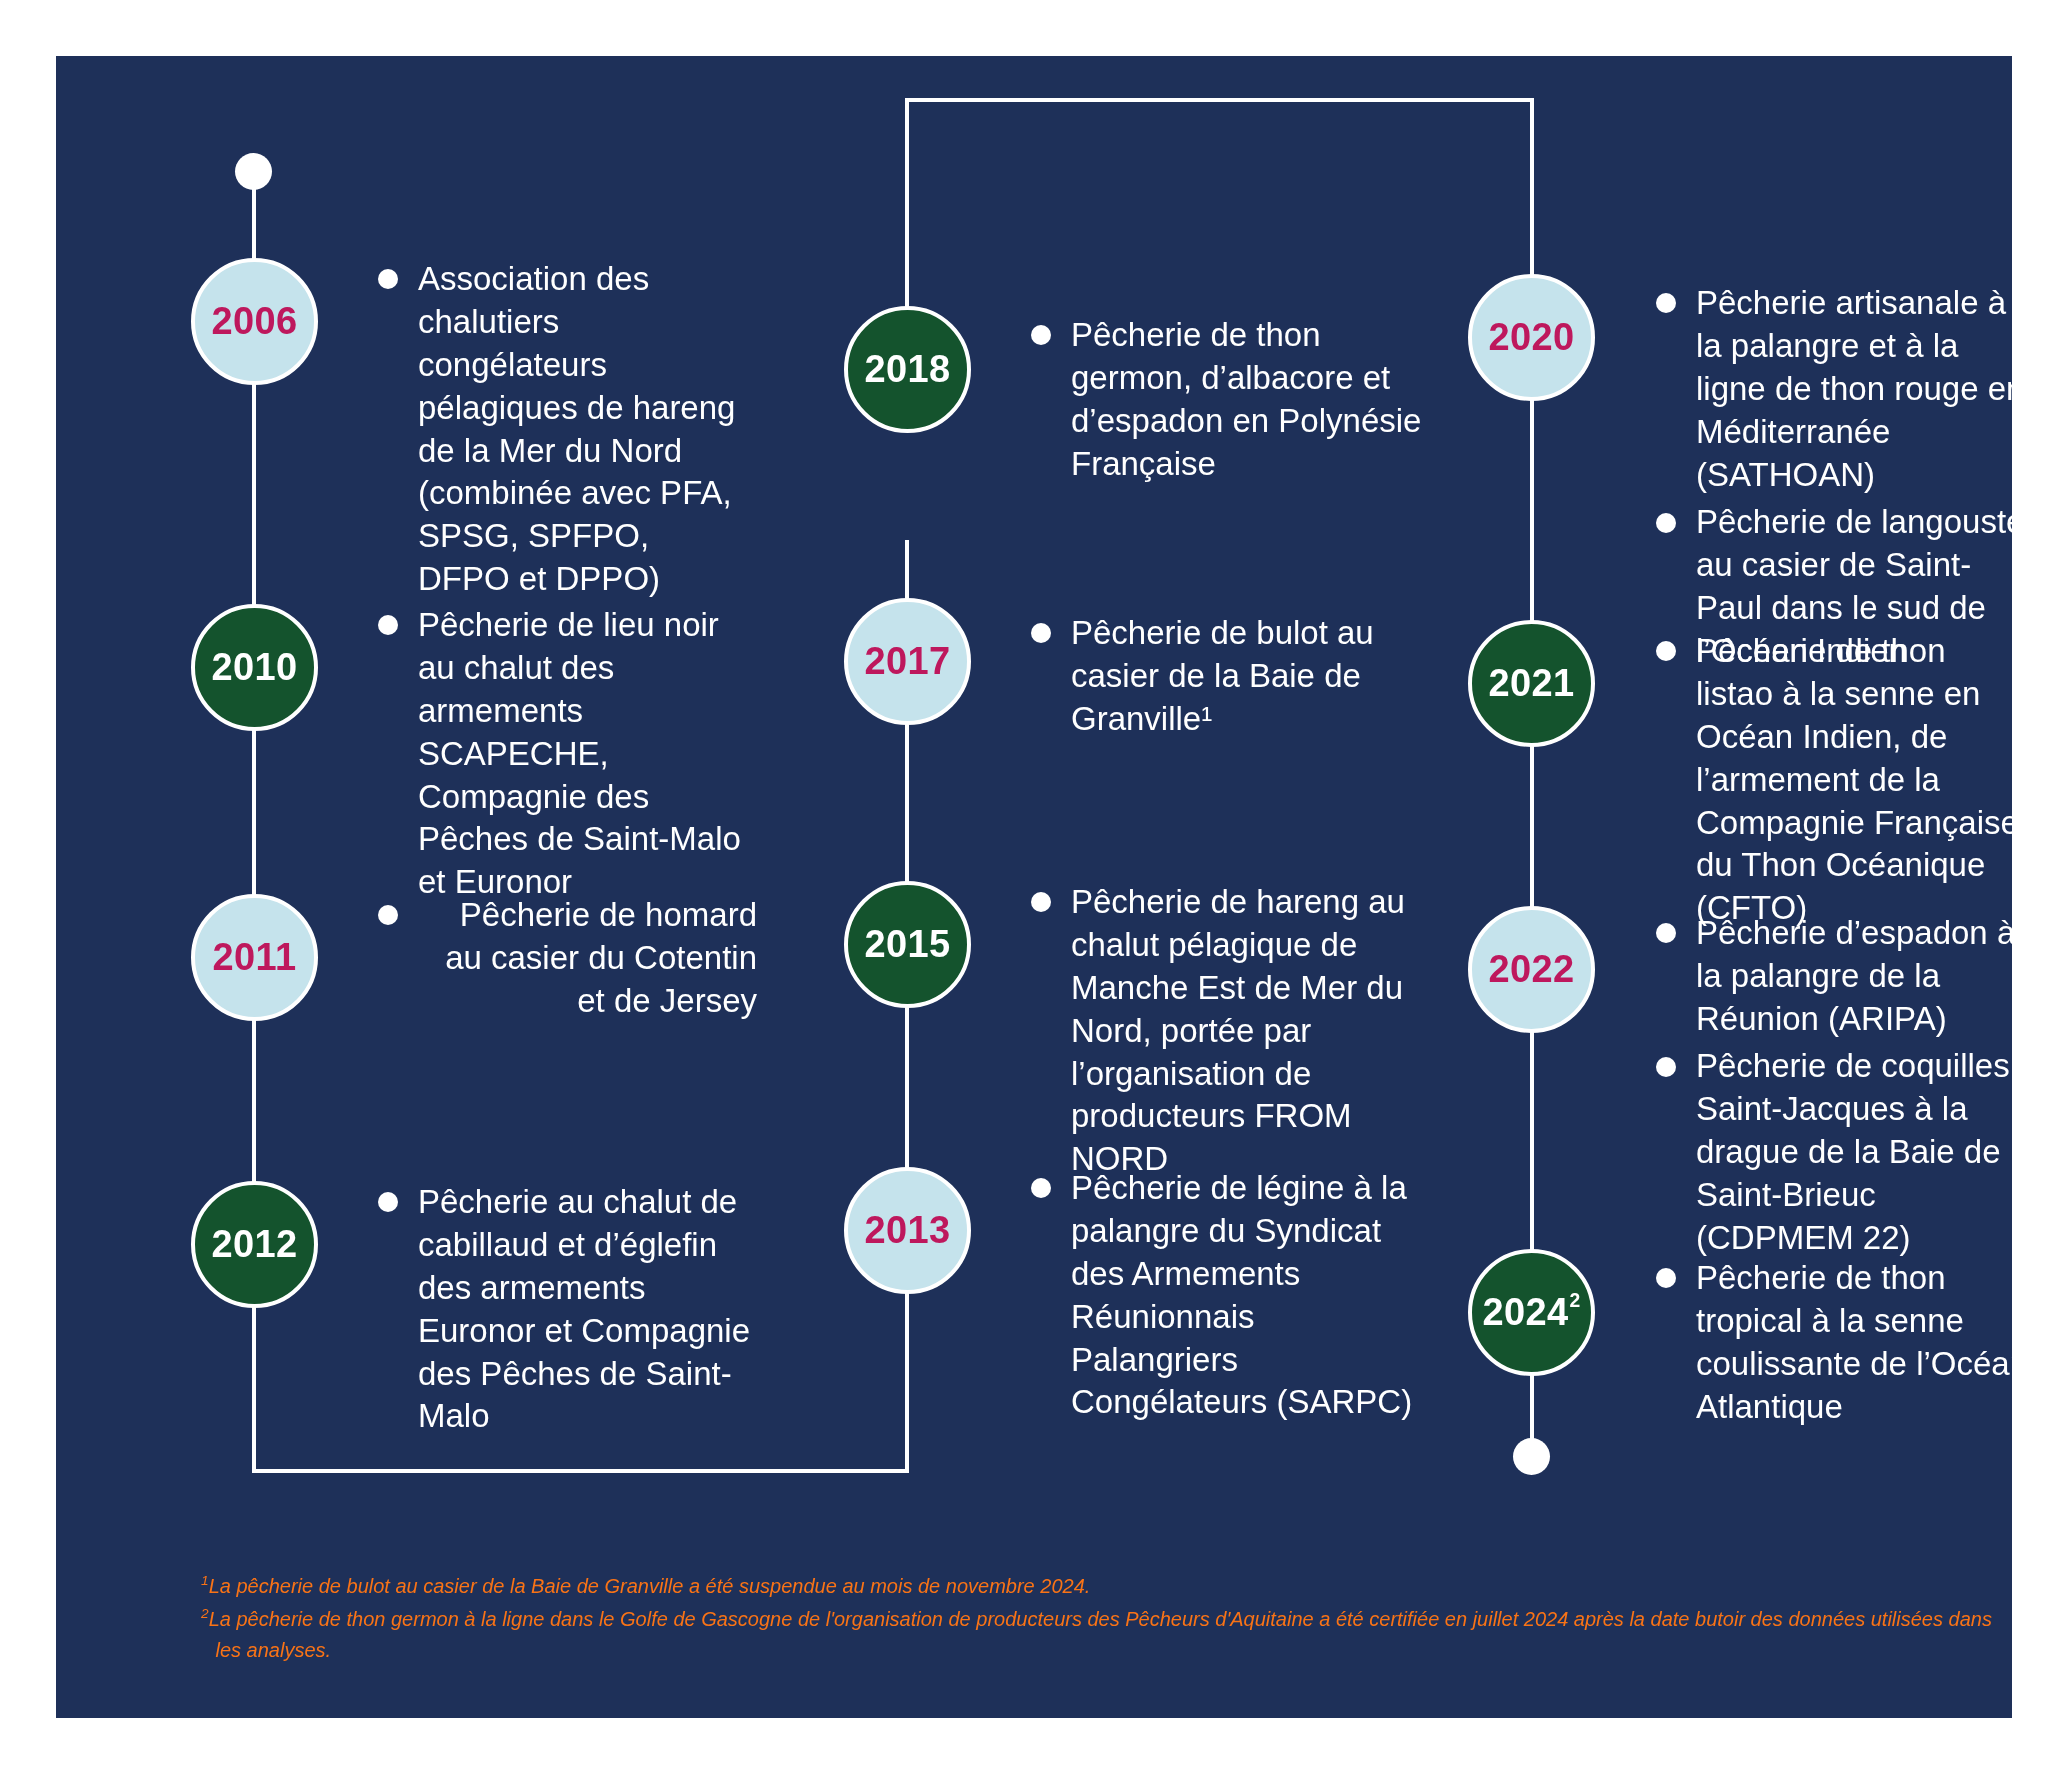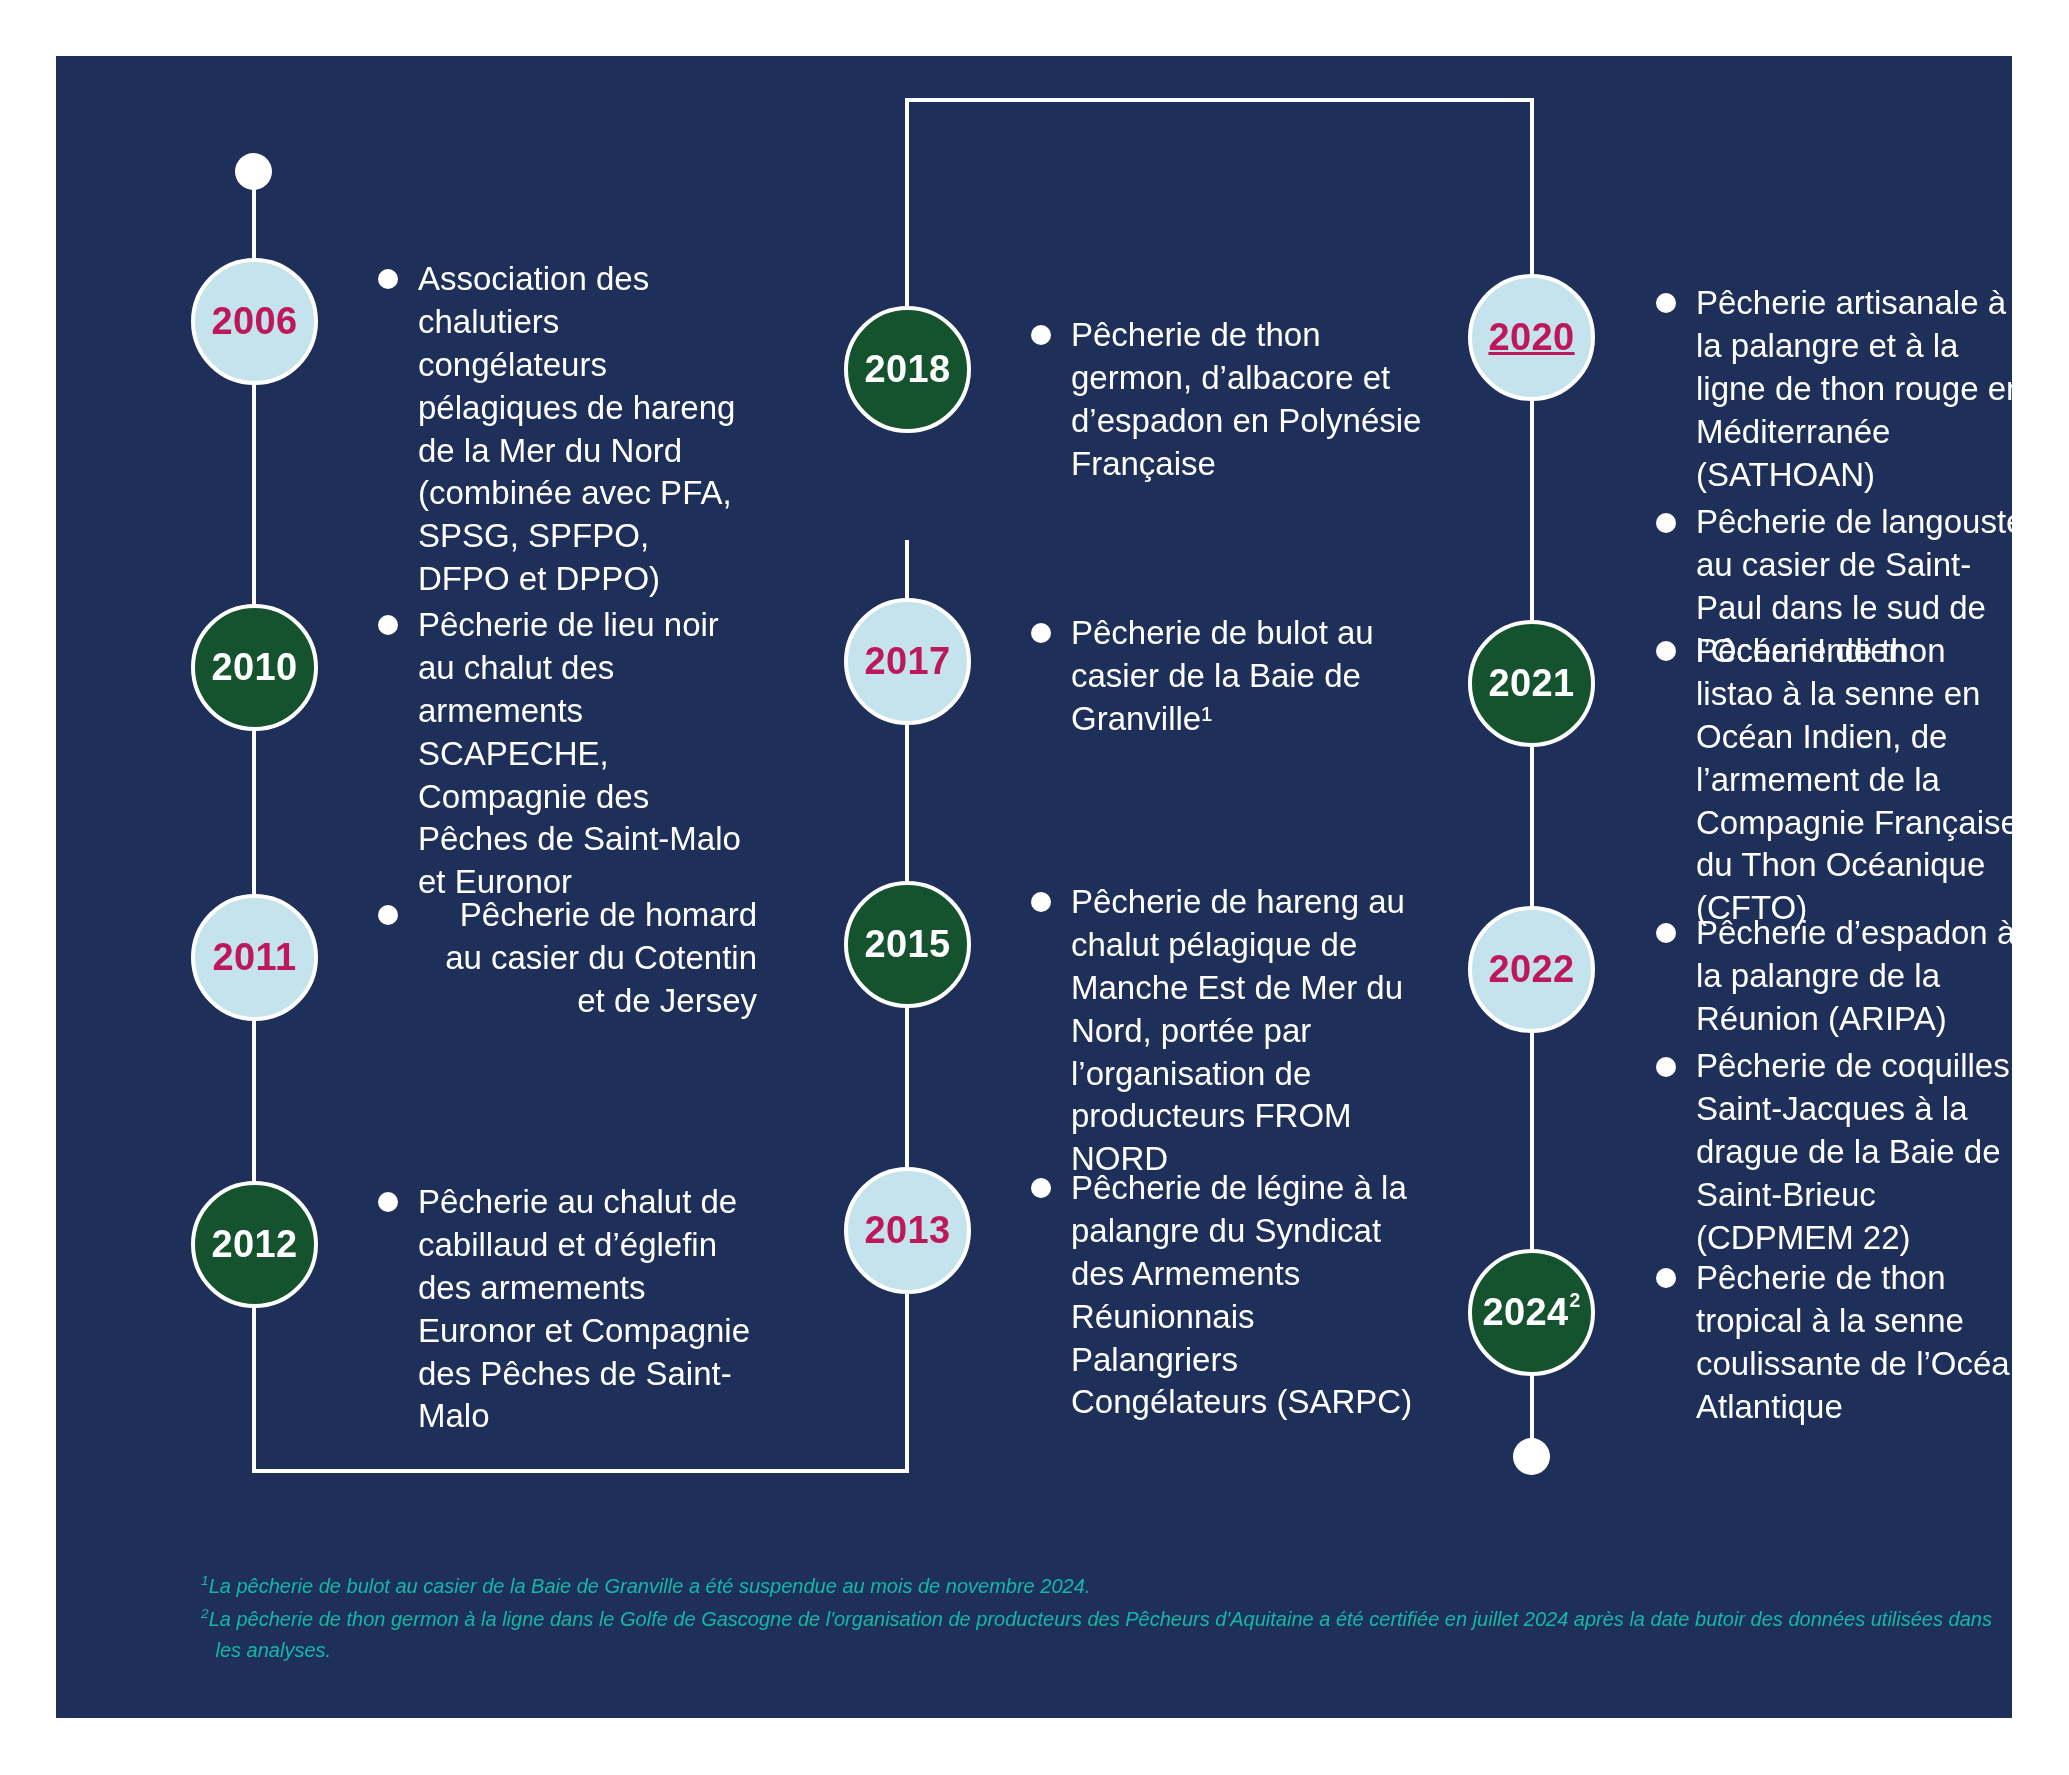--- a/index.html
+++ b/index.html
@@ -103,21 +103,21 @@
     line-height: 1.30;
     font-weight: 400;
   }
 
   
   #footnotes {
     position: absolute;
     left: 145px;
     top: 1515px;
     width: 1798px;
-    color: #14b8a6;
+    color: #f97316;
     font-style: italic;
     font-size: 20px;
     line-height: 1.55;
   }
   .fn {
     margin-bottom: 1.6px;
     padding-left: 14.5px;
     text-indent: -14.5px;
   }
   .fn .sup {
@@ -216,21 +216,21 @@
     <div class="ycircle light" style="left:788px; top:1111px;">
       <span>2013</span>
     </div>
     <div class="entry" style="left:975px; top:1111px; width:395px;">
       <div class="bullet-row">
         <span class="bullet-dot"></span>
         <span class="bullet-text">Pêcherie de légine à la palangre du Syndicat des Armements Réunionnais Palangriers Congélateurs (SARPC)</span>
       </div>
     </div>
 
-    <div class="ycircle light" style="left:1412px; top:218px;text-decoration:underline;">
+    <div class="ycircle light" style="left:1412px; top:218px;">
       <span>2020</span>
     </div>
     <div class="entry" style="left:1600px; top:226px; width:375px;">
       <div class="bullet-row">
         <span class="bullet-dot"></span>
         <span class="bullet-text">Pêcherie artisanale à la palangre et à la ligne de thon rouge en Méditerranée (SATHOAN)</span>
       </div>
       <div class="bullet-row">
         <span class="bullet-dot"></span>
         <span class="bullet-text">Pêcherie de langouste au casier de Saint-Paul dans le sud de l’Océan Indien</span>

